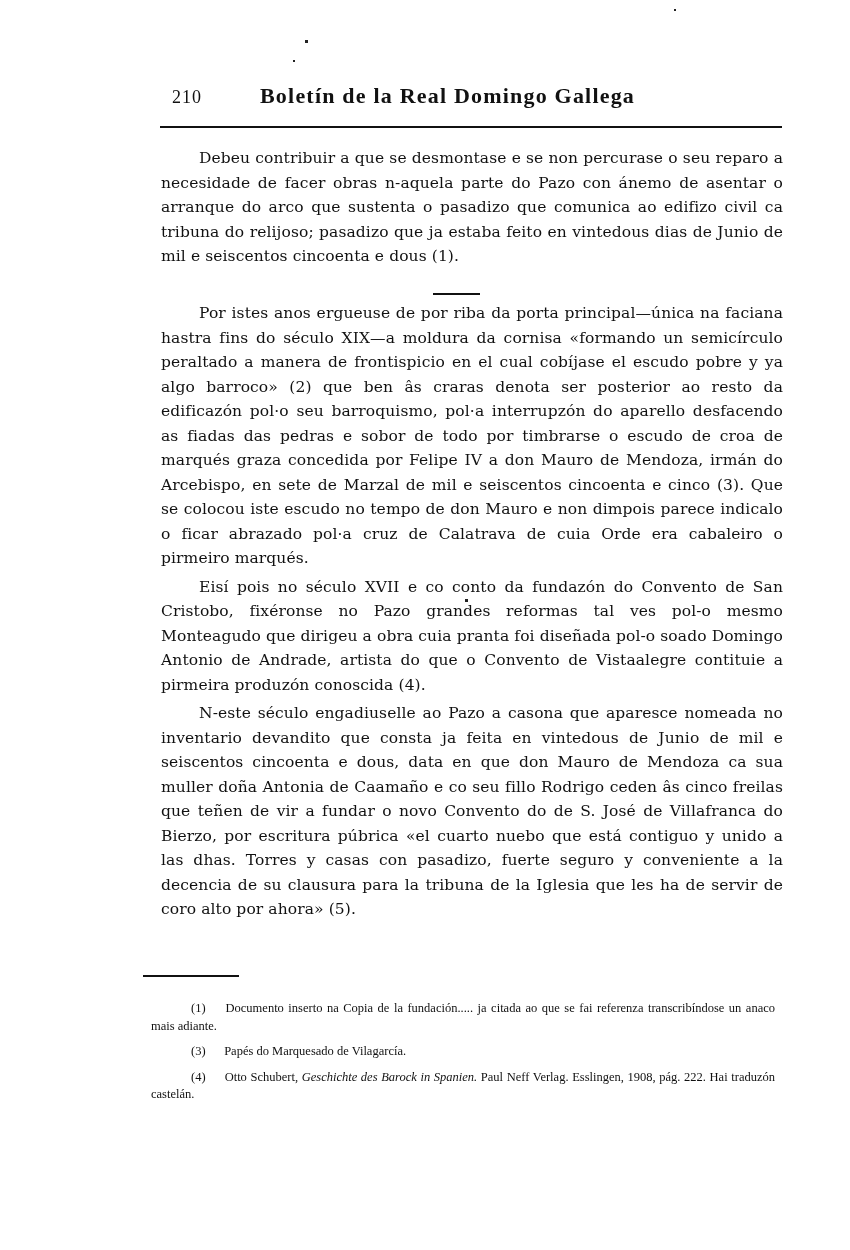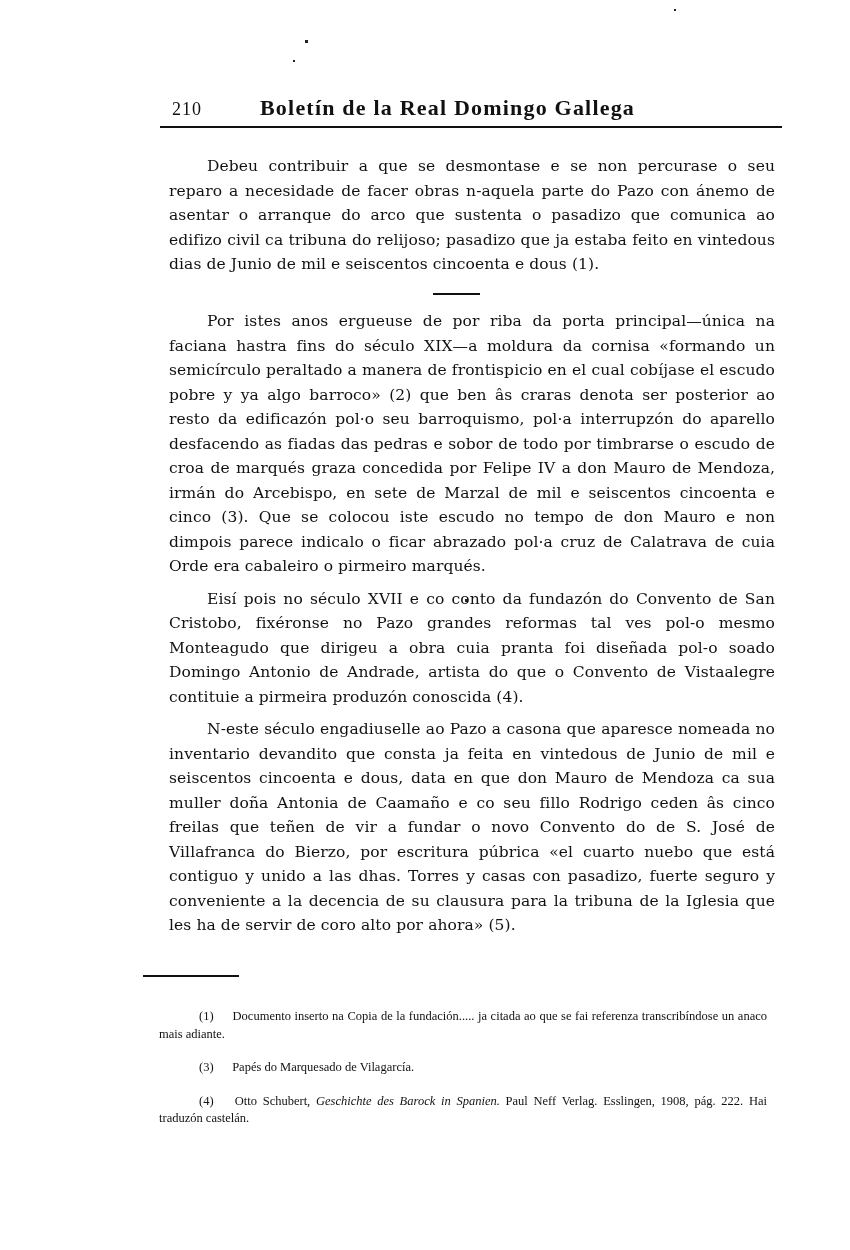--- a/index.html
+++ b/index.html
@@ -2,50 +2,50 @@
 <html><head>
 <meta charset="utf-8">
 <style>
   html, body { margin: 0; padding: 0; }
   body {
     width: 850px; height: 1250px; background: #ffffff; position: relative; overflow: hidden;
     font-family: "DejaVu Serif", "Liberation Serif", serif; color: #111;
   }
   .speck { position: absolute; background: #222; }
   .header {
-    position: absolute; left: 160px; top: 95px; width: 622px; height: 30px;
+    position: absolute; left: 160px; top: 83px; width: 622px; height: 30px;
   }
   .page-num {
     position: absolute; left: 12px; top: 4px; font-family: "Liberation Serif", serif;
     font-size: 18px; letter-spacing: 1px;
   }
   .journal-title {
     position: absolute; left: 100px; top: 0px; font-family: "Liberation Serif", serif;
     font-size: 22px; font-weight: bold; letter-spacing: 1.2px;
   }
   .header-rule {
     position: absolute; left: 160px; top: 126px; width: 622px; height: 1.5px; background: #111;
   }
   .body-text {
     position: absolute; left: 161px; width: 622px;
     font-family: "DejaVu Serif", serif; font-size: 15.5px; line-height: 24.5px;
     text-align: justify; letter-spacing: 0.1px;
   }
-  .body-text p { margin: 8px; text-indent: 38px; }
+  .body-text p { margin: 0; text-indent: 38px; }
   .sep {
     position: absolute; left: 433px; top: 293px; width: 47px; height: 1.5px; background: #111;
   }
   .fn-rule {
     position: absolute; left: 143px; top: 975px; width: 96px; height: 1.5px; background: #111;
   }
   .footnotes {
     position: absolute; left: 143px; top: 992px; width: 640px;
     font-family: "Liberation Serif", serif; font-size: 12.5px; line-height: 17.5px; text-align: justify;
   }
-  .fn { margin: 16px; }
+  .fn { margin: 8px; }
   .fn .num { display: inline-block; width: 30px; padding-left: 40px; }
   i { font-style: italic; }
 </style>
 </head>
 <body>
 
 <div class="speck" style="left:305px;top:40px;width:3px;height:3px;"></div>
 <div class="speck" style="left:293px;top:60px;width:2px;height:2px;"></div>
 <div class="speck" style="left:674px;top:9px;width:2px;height:2px;"></div>
 <div class="speck" style="left:465px;top:599px;width:3px;height:3px;"></div>

